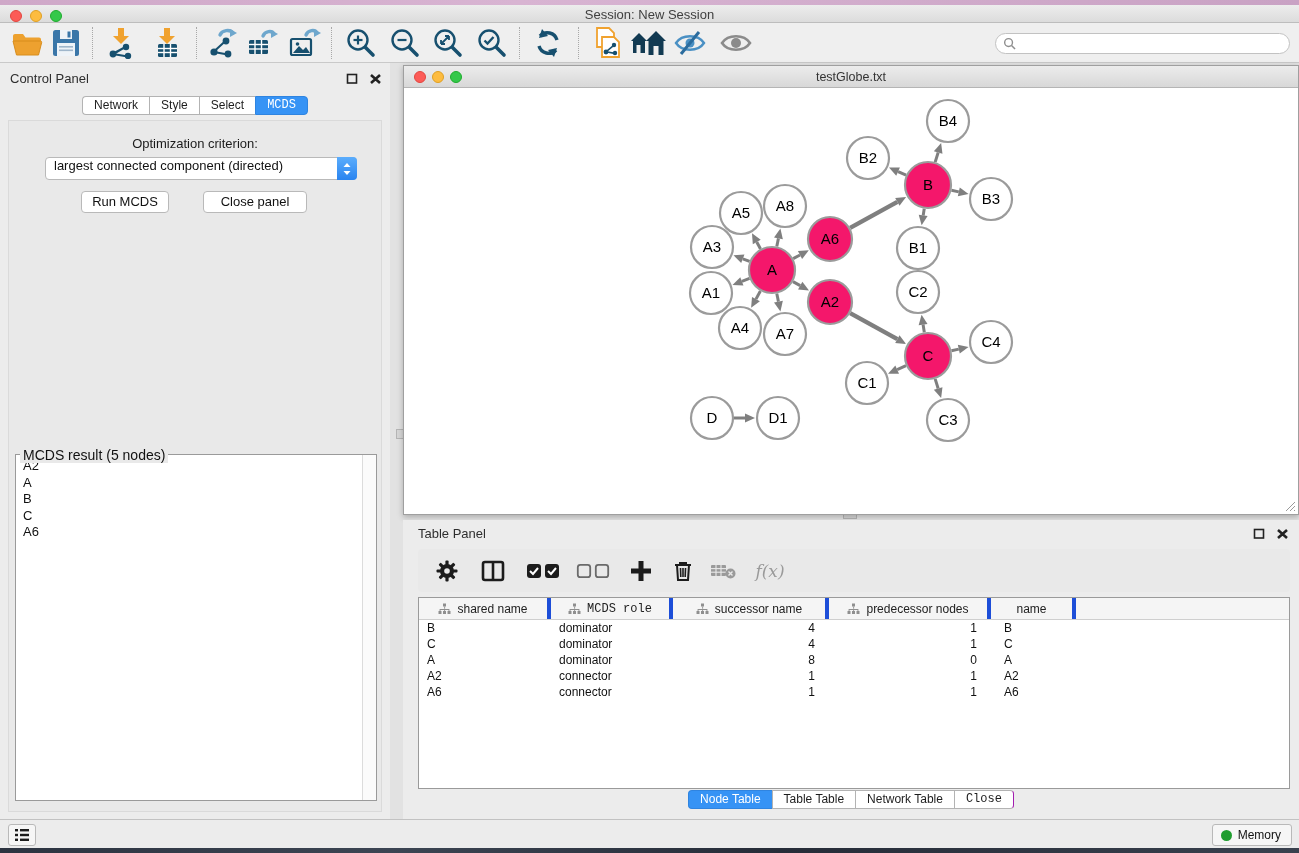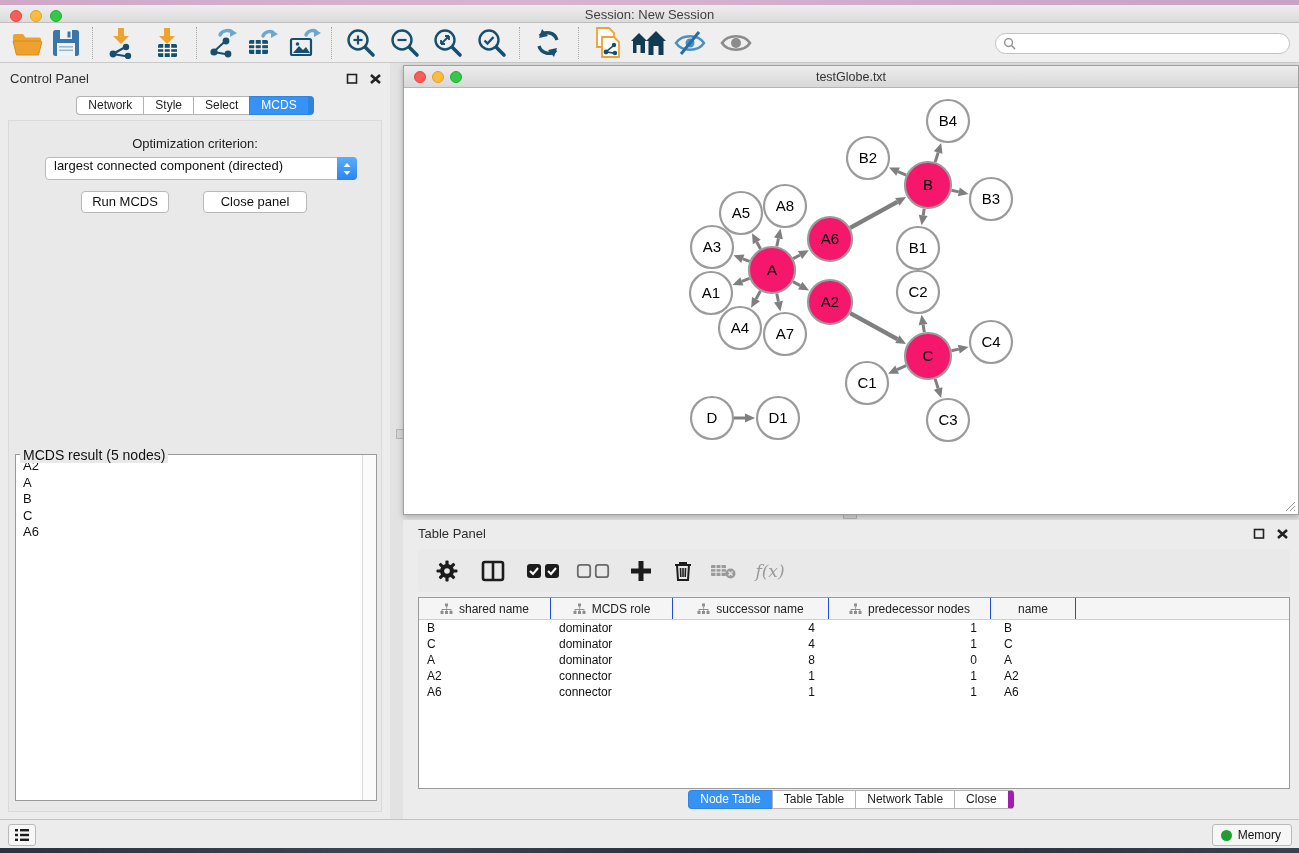--- a/index.html
+++ b/index.html
@@ -25,21 +25,21 @@
   .searchbox input { border:none; outline:none; flex:1; font-size:12px; background:transparent; margin-left:4px; }
 
   
   .control-panel { position:absolute; left:0; top:63px; width:390px; height:756px; background:#ececec; }
   .cp-header { position:absolute; left:0; top:0; width:100%; height:30px; }
   .cp-title { position:absolute; left:10px; top:8px; font-size:13px; color:#2e2e2e; }
   .cp-icons { position:absolute; right:8px; top:8px; }
   .cp-tabs { position:absolute; left:0; top:33px; width:100%; text-align:center; }
   .tabbtn { display:inline-block; height:19px; line-height:17px; padding:0 11px; font-size:12px; color:#1d1d1d; background:#fff; border:1px solid #b3b3b3; border-right:none; vertical-align:top; }
   .tabbtn:first-child { border-radius:4px 0 0 4px; }
-  .tabbtn:last-child { border-right:6px solid #a21caf; border-radius:0 4px 4px 0; }
+  .tabbtn:last-child { border-right:1px solid #a21caf; border-radius:0 4px 4px 0;font-family:Liberation Mono, monospace; }
   .tabbtn.active { background:#3693f5; border-color:#2f84e0; color:#fff; }
   .cp-body { position:absolute; left:8px; top:57px; width:374px; height:692px; background:#e9e9e9; border:1px solid #dadada; }
   .opt-label { position:absolute; left:0; top:15px; width:100%; text-align:center; font-size:13px; color:#1c1c1c; }
   .dropdown { position:absolute; left:36px; top:36px; width:312px; height:23px; background:#fff; border:1px solid #b9b9b9; border-radius:4px; display:flex; align-items:flex-start; }
   .dropdown .dd-text { flex:1; font-size:13px; color:#111; padding-left:8px; white-space:nowrap; overflow:hidden; }
   .dd-stepper { width:20px; height:23px; margin:-1px -1px -1px 0; background:linear-gradient(#5badfc,#2a84f0); border-radius:0 4px 4px 0; display:flex; flex-direction:column; align-items:center; justify-content:center; }
   .dd-stepper svg { display:block; }
   .btn { position:absolute; height:22px; background:#fff; border:1px solid #b9b9b9; border-radius:4px; font-size:13px; color:#111; text-align:center; line-height:20px; }
   .groupbox { position:absolute; left:6px; top:333px; width:362px; height:347px; border:1px solid #9a9a9a; }
   .groupbox .gb-label { position:absolute; left:4px; top:-8px; background:#e9e9e9; padding:0 3px; font-size:14px; color:#111; }
@@ -61,21 +61,21 @@
 
   
   .table-panel { position:absolute; left:403px; top:520px; width:896px; height:299px; background:#ececec; }
   .tp-title { position:absolute; left:15px; top:6px; font-size:13px; color:#2e2e2e; }
   .tp-icons { position:absolute; right:10px; top:6px; }
   .tp-toolbar { position:absolute; left:15px; top:29px; width:872px; height:43px; background:#e9e9e9; border-radius:4px; display:flex; align-items:center; }
   .tp-tool { margin-left:16px; display:flex; align-items:center; justify-content:center; width:26px; height:26px; }
   .fx { font-family:"DejaVu Serif", serif; font-style:italic; font-size:17px; color:#9a9a9a; }
   .data-table { position:absolute; left:15px; top:77px; width:872px; height:192px; background:#fff; border:1px solid #9a9a9a; overflow:hidden; }
   .dt-header { display:flex; height:22px; background:#f5f5f5; border-bottom:1px solid #cfcfcf; }
-  .dt-hcell { display:flex; align-items:center; justify-content:center; font-size:12px; color:#222; border-right:1px solid #1d4ed8; position:relative; }
+  .dt-hcell { display:flex; align-items:center; justify-content:center; font-size:12px; color:#222; border-right:4px solid #1d4ed8; position:relative; }
   .dt-hcell .hicon { margin-right:6px; }
   .dt-row { display:flex; height:16px; }
   .dt-cell { font-size:12px; color:#111; line-height:16px; white-space:nowrap; overflow:hidden; }
   .tp-tabs { position:absolute; left:0; top:270px; width:100%; text-align:center; }
 
   
   .status-bar { position:absolute; left:0; top:819px; width:1299px; height:29px; background:#ececec; border-top:1px solid #c2c2c2; }
   .list-btn { position:absolute; left:8px; top:4px; width:28px; height:22px; background:#f6f6f6; border:1px solid #b9b9b9; border-radius:3px; display:flex; align-items:center; justify-content:center; }
   .memory-btn { position:absolute; right:7px; top:4px; height:22px; padding:0 10px 0 8px; background:#f6f6f6; border:1px solid #b9b9b9; border-radius:3px; display:flex; align-items:center; font-size:12px; color:#111; }
   .memory-dot { width:11px; height:11px; border-radius:50%; background:#1f9d2f; margin-right:6px; }
@@ -481,21 +481,21 @@
               <g fill="#8f8f8f">
                 <rect x="5" y="0.5" width="3" height="3"></rect>
                 <rect x="0.5" y="8" width="3" height="3"></rect>
                 <rect x="5" y="8" width="3" height="3"></rect>
                 <rect x="9.5" y="8" width="3" height="3"></rect>
                 <path d="M6.2 3.5 h0.9 v2.3 h-0.9 z M1.6 6 h9.8 v0.9 H1.6 z M1.6 6 h0.9 v2 h-0.9 z M6.2 6 h0.9 v2 h-0.9 z M10.5 6 h0.9 v2 h-0.9 z"></path>
               </g>
             </svg>
             <span>shared name</span>
           </div>
-          <div class="dt-hcell" style="width: 122px;">
+          <div class="dt-hcell" style="width: 122px; font-family: Liberation Mono, monospace;">
             <svg class="hicon" width="13" height="12" viewBox="0 0 13 12">
               <g fill="#8f8f8f">
                 <rect x="5" y="0.5" width="3" height="3"></rect>
                 <rect x="0.5" y="8" width="3" height="3"></rect>
                 <rect x="5" y="8" width="3" height="3"></rect>
                 <rect x="9.5" y="8" width="3" height="3"></rect>
                 <path d="M6.2 3.5 h0.9 v2.3 h-0.9 z M1.6 6 h9.8 v0.9 H1.6 z M1.6 6 h0.9 v2 h-0.9 z M6.2 6 h0.9 v2 h-0.9 z M10.5 6 h0.9 v2 h-0.9 z"></path>
               </g>
             </svg>
             <span>MCDS role</span>

